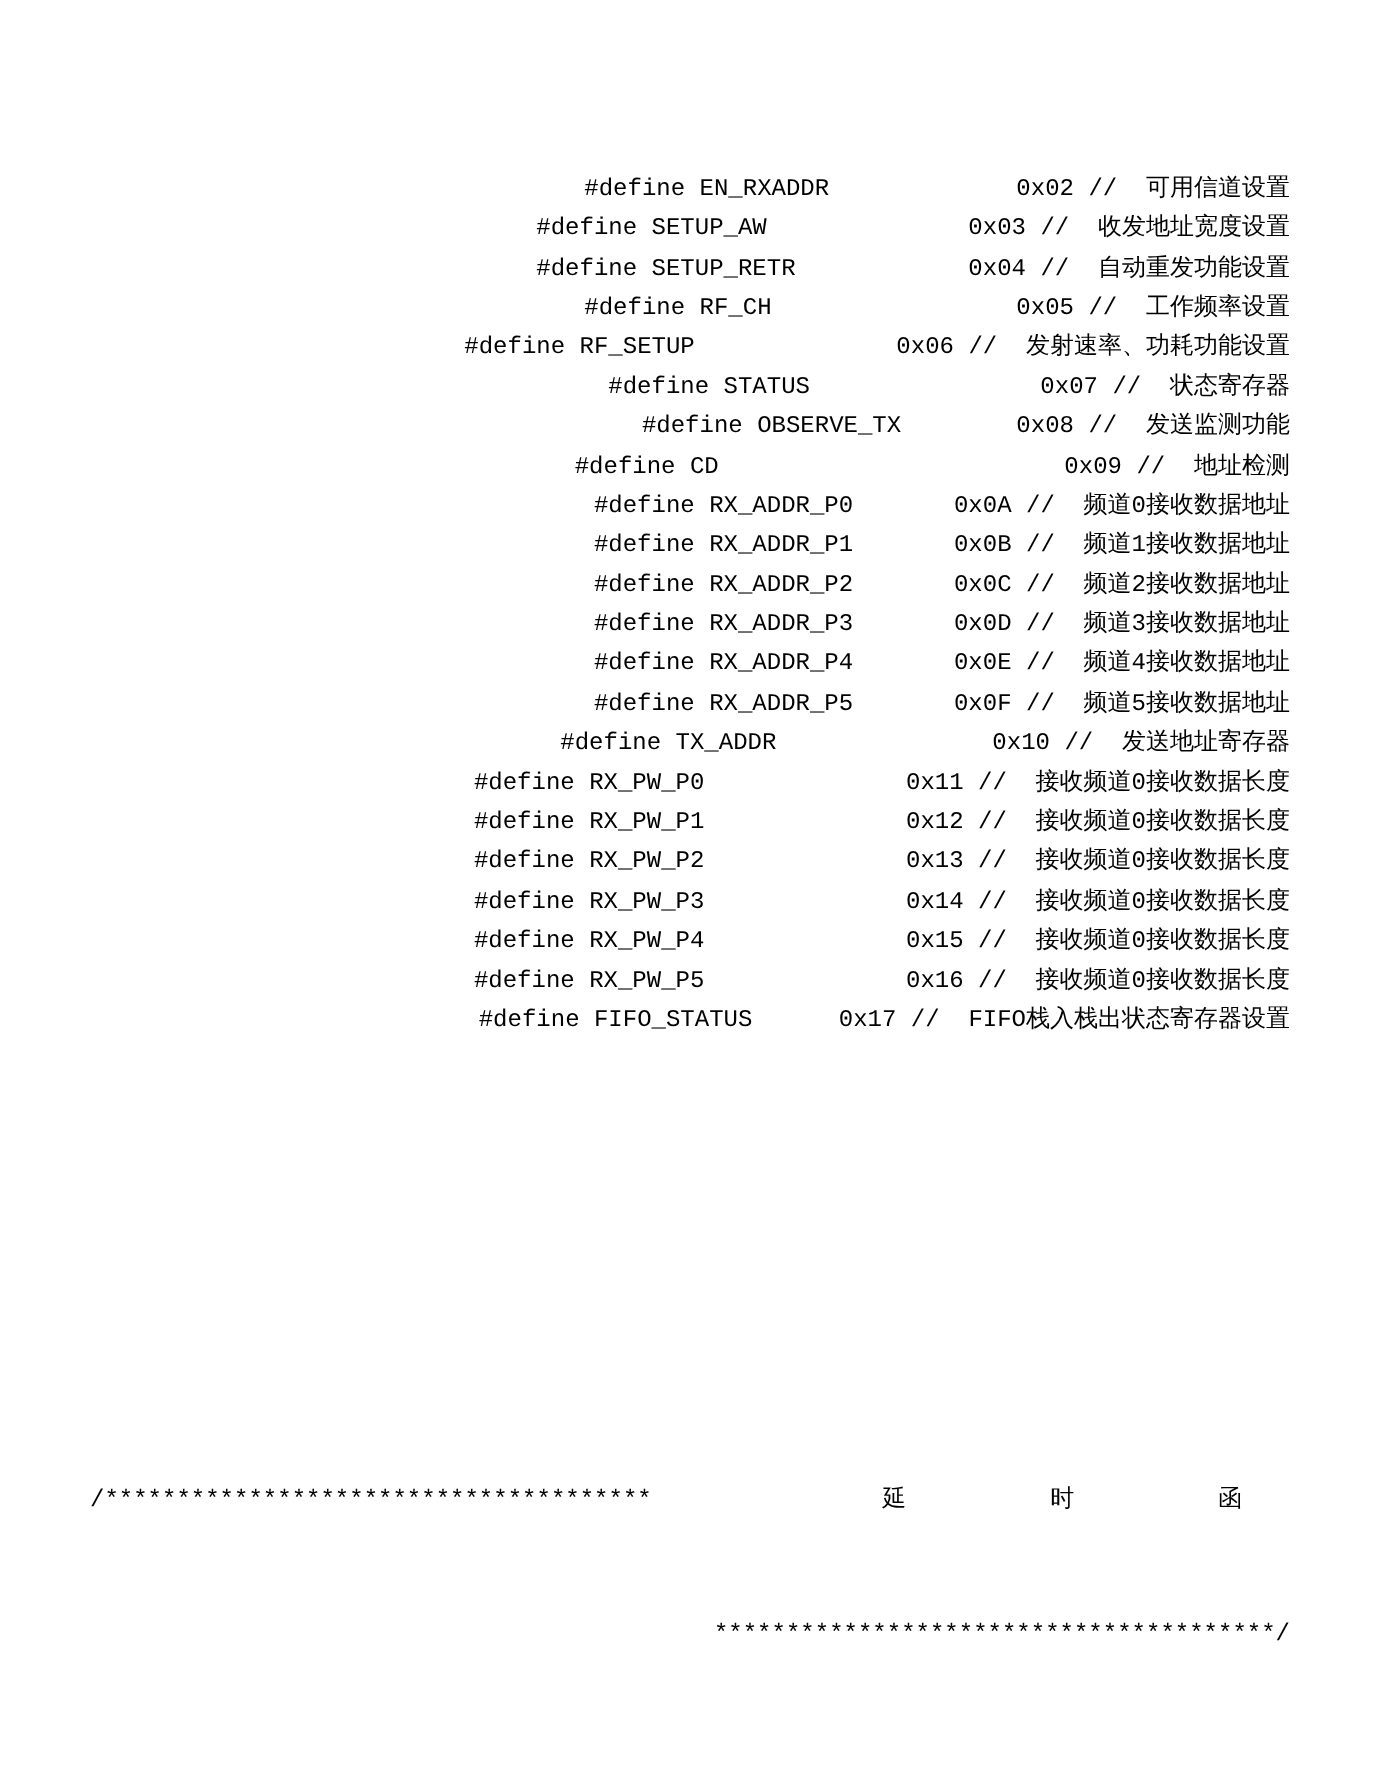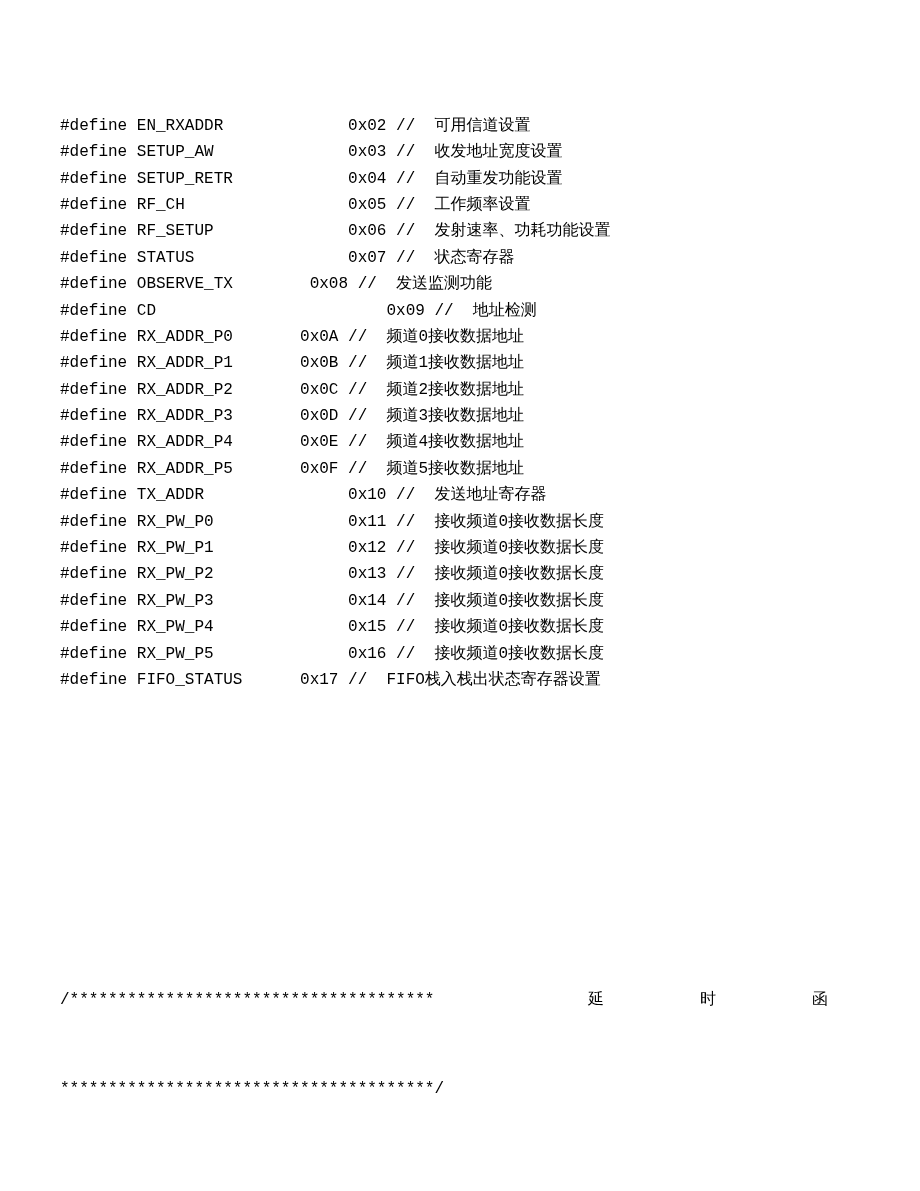--- a/index.html
+++ b/index.html
@@ -19,20 +19,21 @@
     }
 
     .code-block {
       line-height: 1.65;
       white-space: pre;
     }
 
     .code-line {
       display: block;
       white-space: pre;
+      text-align: right;
     }
 
     .separator {
       display: block;
       height: 1.65em;
     }
 
     .comment-section {
       display: block;
       margin-top: 30px;

